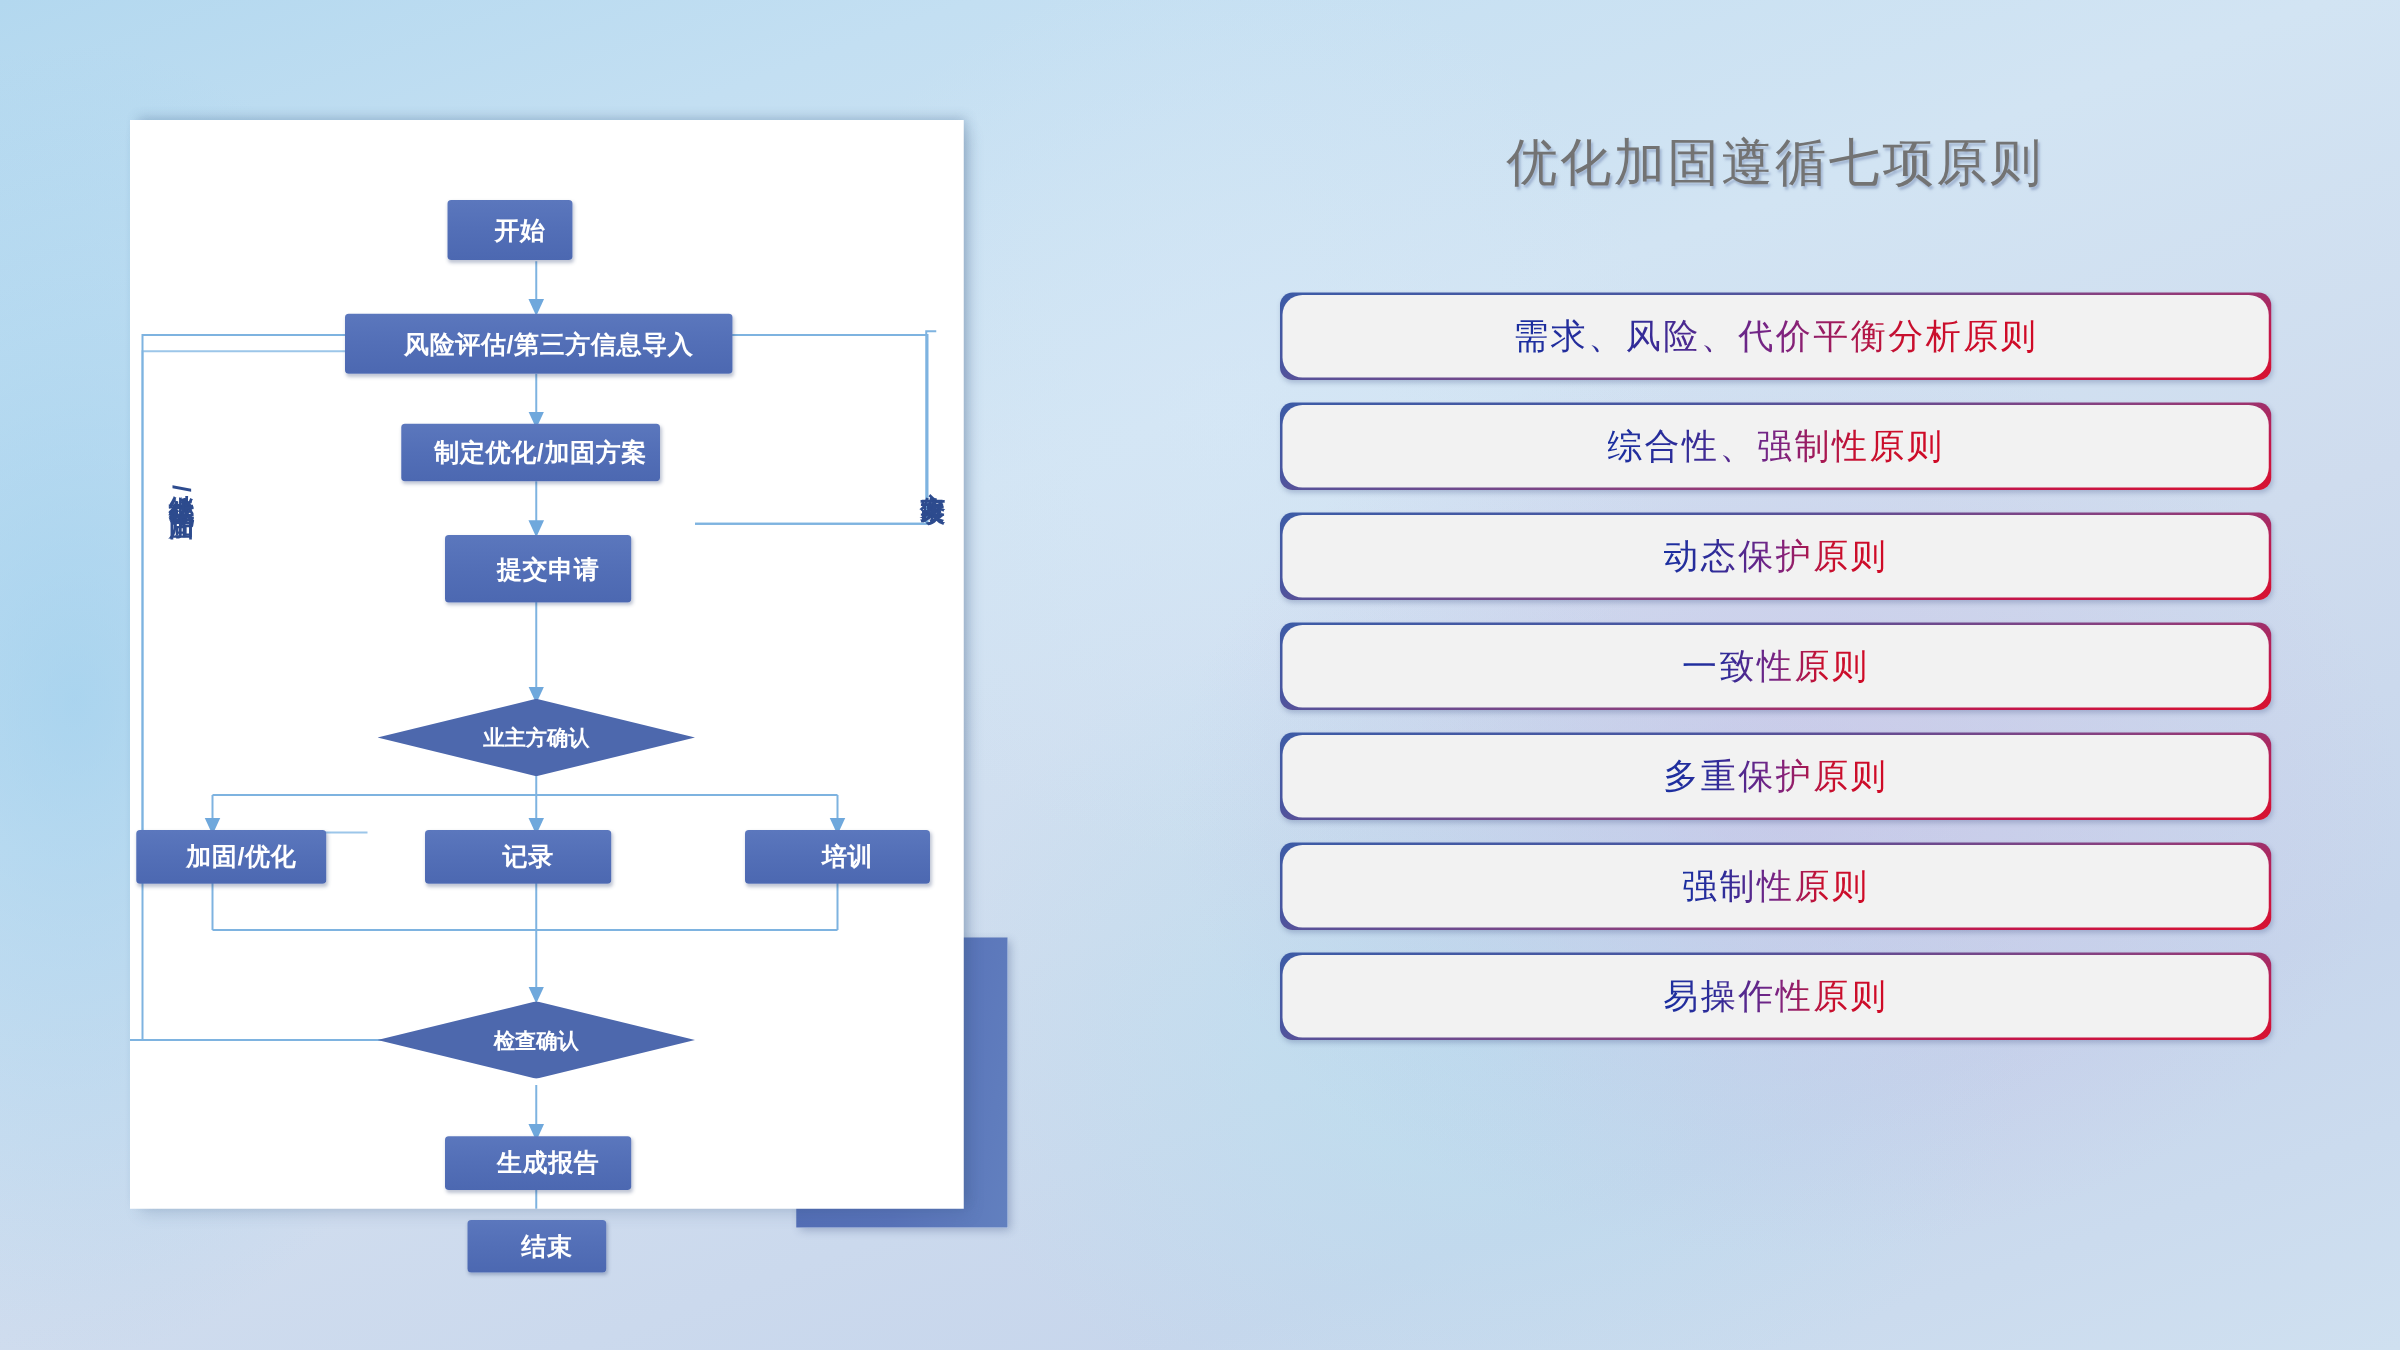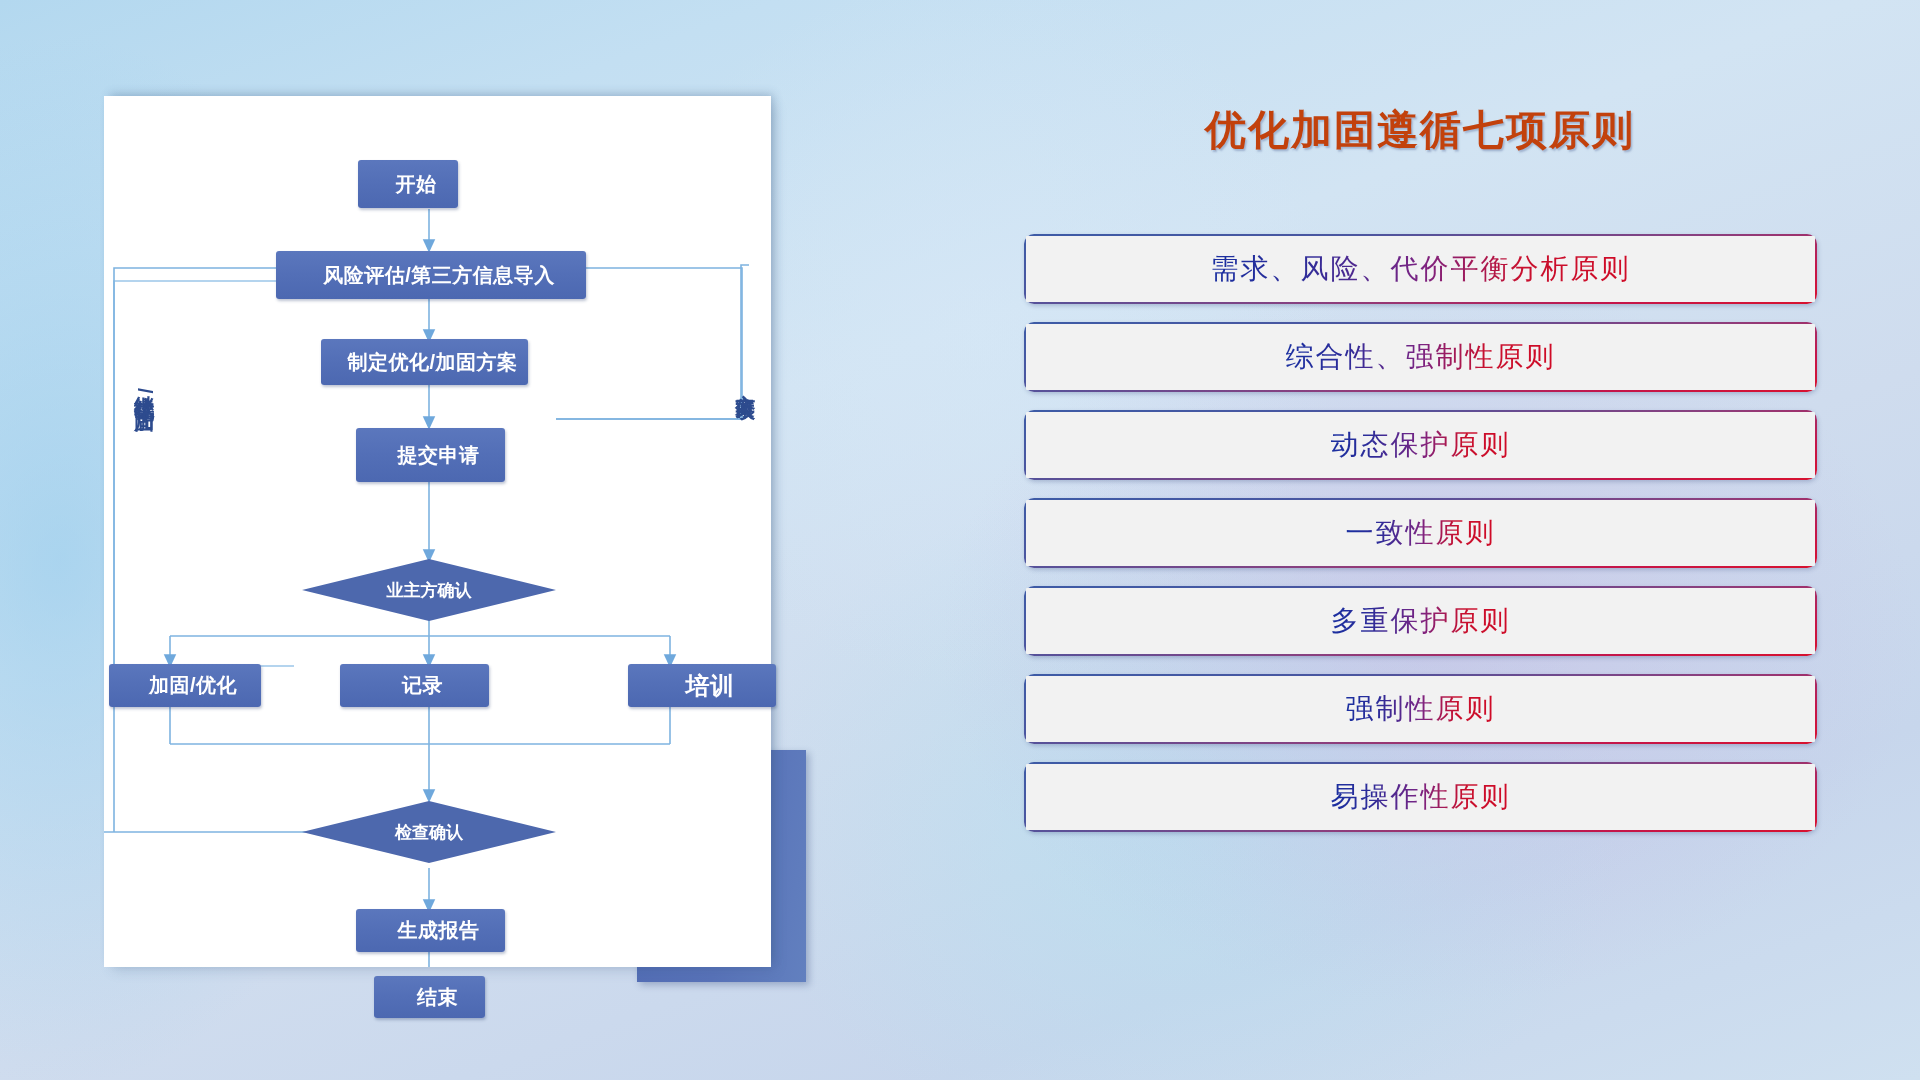--- a/index.html
+++ b/index.html
@@ -56,36 +56,36 @@
     font-weight:bold;
     letter-spacing:2px;
     line-height:1.04;
   }
   #flow-lines{ position:absolute; left:0; top:0; width:667px; height:871px; pointer-events:none; }
 
   
   #right-panel{ position:absolute; left:1020px; top:96px; width:800px; height:900px; z-index:3; }
   #panel-title{
     position:absolute; left:0; top:7px; width:800px; text-align:center;
-    font-size:41px; font-weight:bold; color:#c2410c;
+    font-size:41px; font-weight:normal; color:#737373;
     text-shadow:1.5px 2px 2px rgba(120,140,180,.55);
     letter-spacing:2px;
   }
   #principle-list{ position:absolute; left:4px; top:138px; width:793px; }
   .principle-box{
     position:relative;
     height:70px; margin-bottom:18px;
     border-radius:10px;
     padding:2px;
     background:linear-gradient(170deg,#3d5ba6 0%,#4a56a0 28%,#8b3f7e 58%,#c4154a 82%,#d8122f 100%);
     box-shadow:1px 2px 4px rgba(70,90,140,.30);
   }
   .principle-inner{
     height:100%; width:100%;
-    border-radius:1px;
+    border-radius:16px;
     background:#f2f2f2;
     display:flex; align-items:center; justify-content:center;
   }
   .principle-text{
     font-size:28px; font-weight:normal; letter-spacing:2px;
     background:linear-gradient(90deg,#1a2fa0 0%,#2d2c99 22%,#7b2483 50%,#c8102e 74%,#d00a26 100%);
     -webkit-background-clip:text; background-clip:text;
     color:transparent; -webkit-text-fill-color:transparent;
   }
 </style>
@@ -174,21 +174,21 @@
   </div>
 
   <div class="node" style="left:5px;top:568px;width:152px;height:43px;font-size:20px;">
     <span>加固/优化</span>
   </div>
 
   <div class="node" style="left:236px;top:568px;width:149px;height:43px;font-size:20px;">
     <span>记录</span>
   </div>
 
-  <div class="node" style="left:492px;top:568px;width:148px;height:43px;font-size:24px;margin-left:32px;">
+  <div class="node" style="left:492px;top:568px;width:148px;height:43px;font-size:20px;">
     <span>培训</span>
   </div>
 
   <div class="diamond" style="left:198px;top:705px;width:254px;height:62px;font-size:17px;">
     <span>检查确认</span>
   </div>
 
   <div class="node" style="left:252px;top:813px;width:149px;height:43px;font-size:20px;">
     <span>生成报告</span>
   </div>

